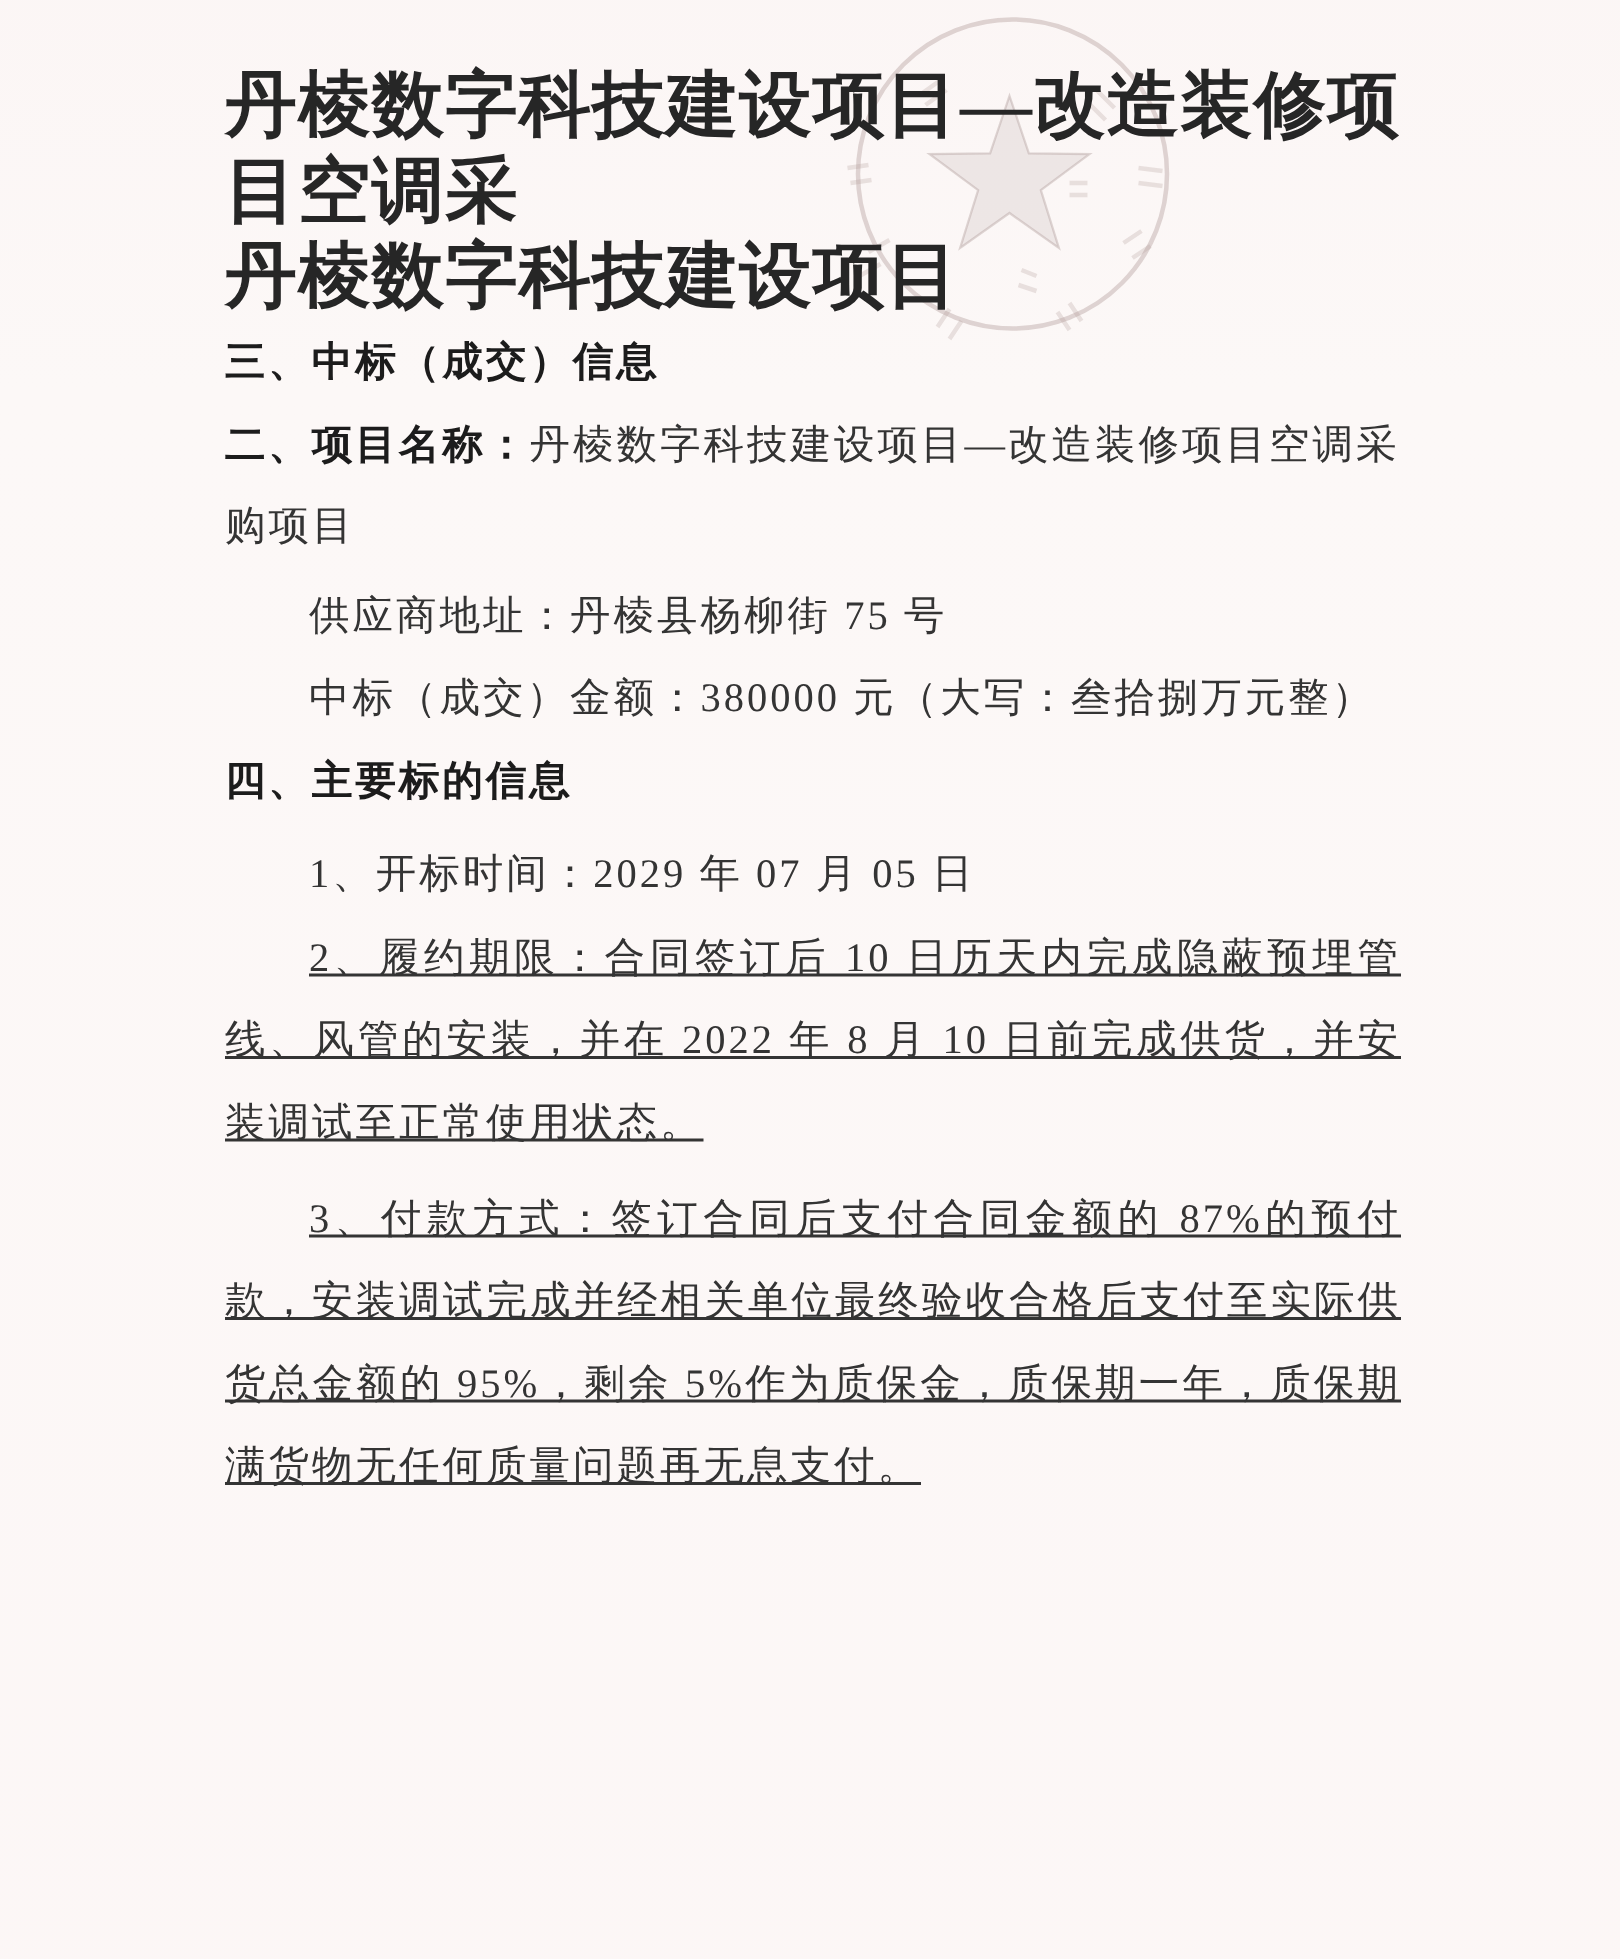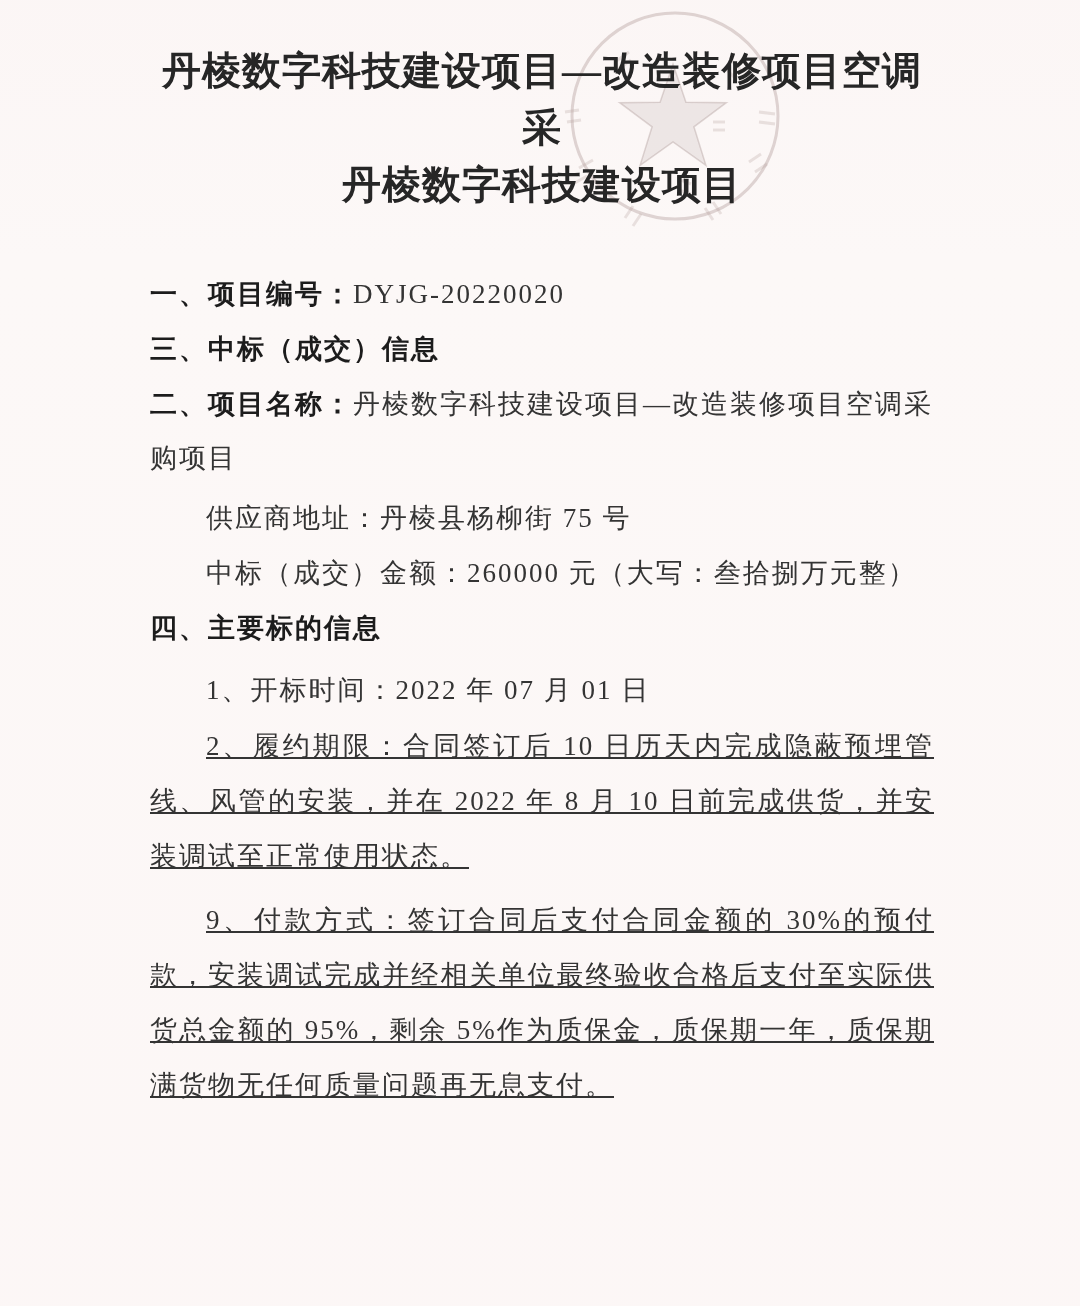--- a/index.html
+++ b/index.html
@@ -12,22 +12,22 @@
     font-family:"Liberation Serif","DejaVu Serif",serif;
     color:var(--ink,#2e2e2e);
   }
   
   .page::after{
     content:"";position:absolute;inset:0;pointer-events:none;
     background:linear-gradient(180deg, rgba(250,240,240,0.25), rgba(255,255,255,0) 20%, rgba(252,244,244,0.3) 100%);
   }
   .content{position:absolute;left:150px;top:42px;width:784px;z-index:2;}
   .title{
-    margin:0;text-align:center;
-    font-size:39px;line-height:57px;font-weight:700;
+    margin:0;text-align:left;
+    font-size:48px;line-height:57px;font-weight:700;
     color:#262626;letter-spacing:1px;
     font-family:"Liberation Serif","DejaVu Serif",serif;
   }
   .tline{display:block;}
   .line,.para{margin:0;font-size:27px;line-height:54px;letter-spacing:2px;}
   .para{line-height:55px;text-align:justify;text-decoration:underline;}
   .hd{
     font-family:"Liberation Sans","DejaVu Sans",sans-serif;
     font-weight:700;color:#1c1c1c;font-style:normal;
   }
@@ -75,36 +75,35 @@
     </svg>
   </div>
 
   <div class="content">
 
     <h1 class="title">
       <span class="tline">丹棱数字科技建设项目—改造装修项目空调采</span>
       <span class="tline">丹棱数字科技建设项目</span>
     </h1>
 
-    <p class="line s1"><i class="hd">一、项目编号：</i><span class="val">DYJG-20220020</span></p>
 
     <p class="line s3h"><i class="hd">三、中标（成交）信息</i></p>
 
     <p class="line s2"><i class="hd">二、项目名称：</i><span class="val">丹棱数字科技建设项目—改造装修项目空调采购项目</span></p>
 
 
     <p class="line ind s3b val">供应商地址：丹棱县杨柳街 75 号</p>
 
-    <p class="line ind s3c val">中标（成交）金额：260000 元（大写：叁拾捌万元整）</p>
+    <p class="line ind s3c val">中标（成交）金额：380000 元（大写：叁拾捌万元整）</p>
 
     <p class="line s4h"><i class="hd">四、主要标的信息</i></p>
 
-    <p class="line ind s4a val">1、开标时间：2022 年 07 月 01 日</p>
+    <p class="line ind s4a val">1、开标时间：2029 年 07 月 05 日</p>
 
     <p class="para ind s4b val">2、履约期限：合同签订后 10 日历天内完成隐蔽预埋管线、风管的安装，并在 2022 年 8 月 10 日前完成供货，并安装调试至正常使用状态。</p>
 
-    <p class="para ind s4c val">9、付款方式：签订合同后支付合同金额的 30%的预付款，安装调试完成并经相关单位最终验收合格后支付至实际供货总金额的 95%，剩余 5%作为质保金，质保期一年，质保期满货物无任何质量问题再无息支付。</p>
+    <p class="para ind s4c val">3、付款方式：签订合同后支付合同金额的 87%的预付款，安装调试完成并经相关单位最终验收合格后支付至实际供货总金额的 95%，剩余 5%作为质保金，质保期一年，质保期满货物无任何质量问题再无息支付。</p>
 
 
     <p class="line s6h"></p>
 
   </div>
 </div>
 
 </body></html>

